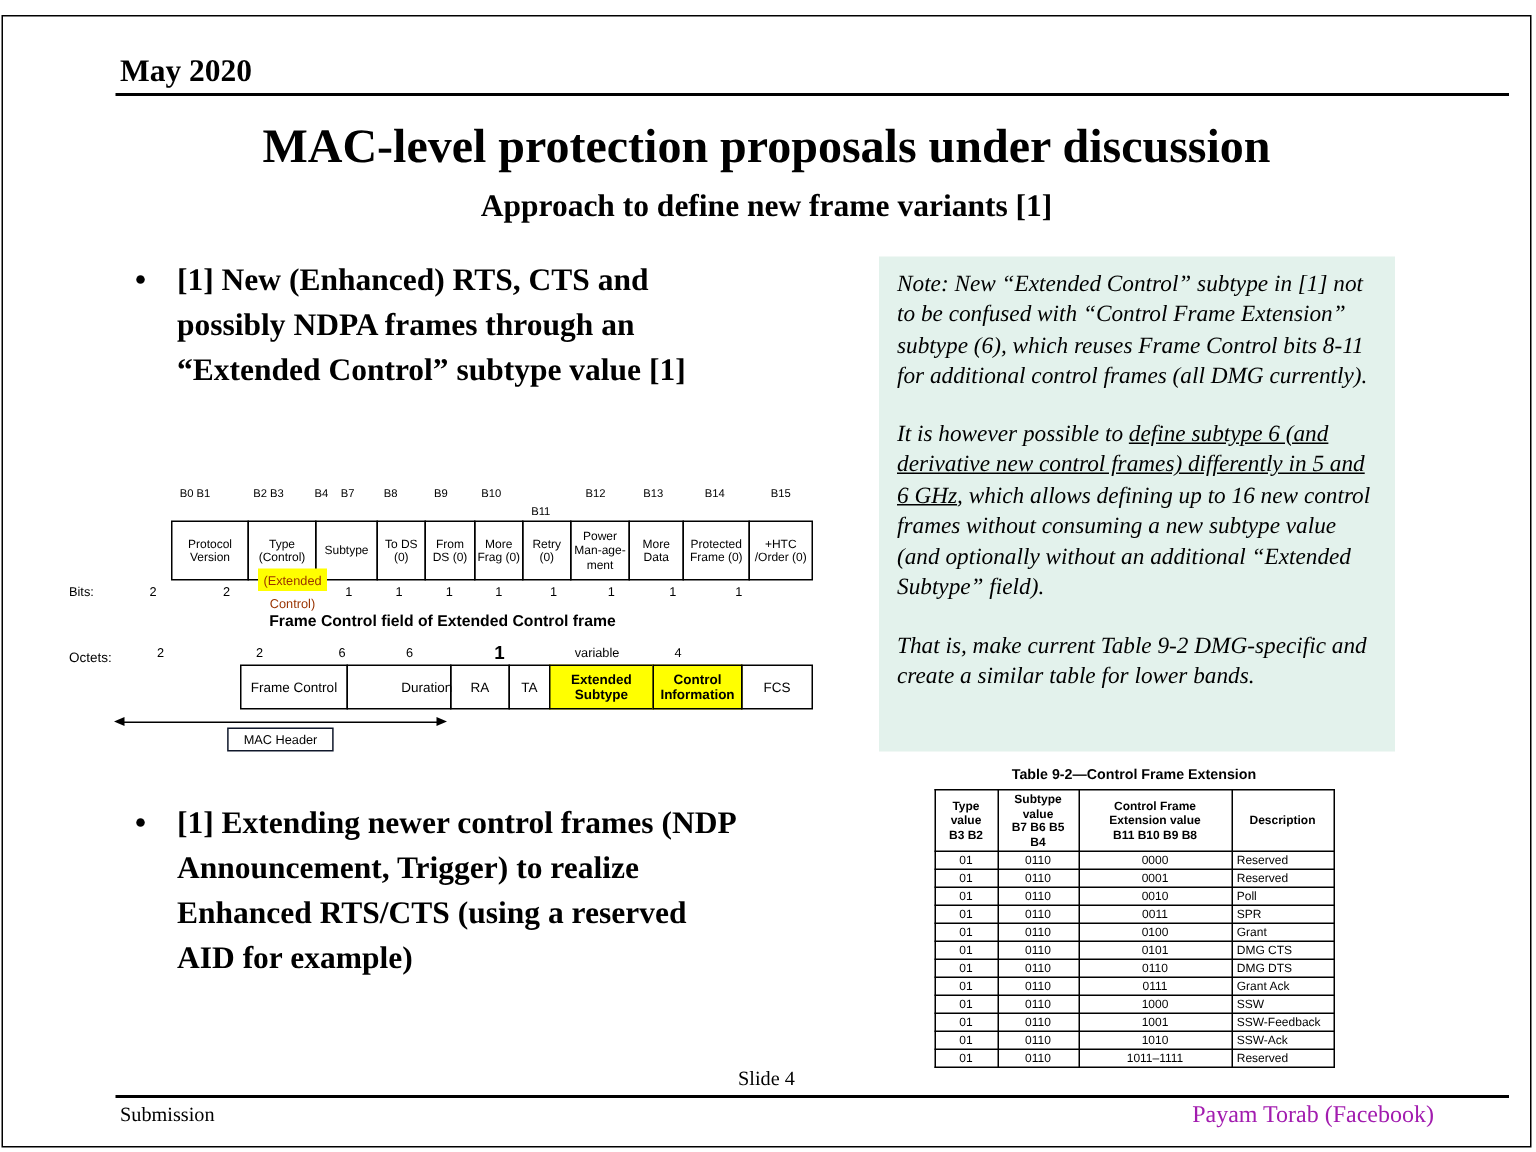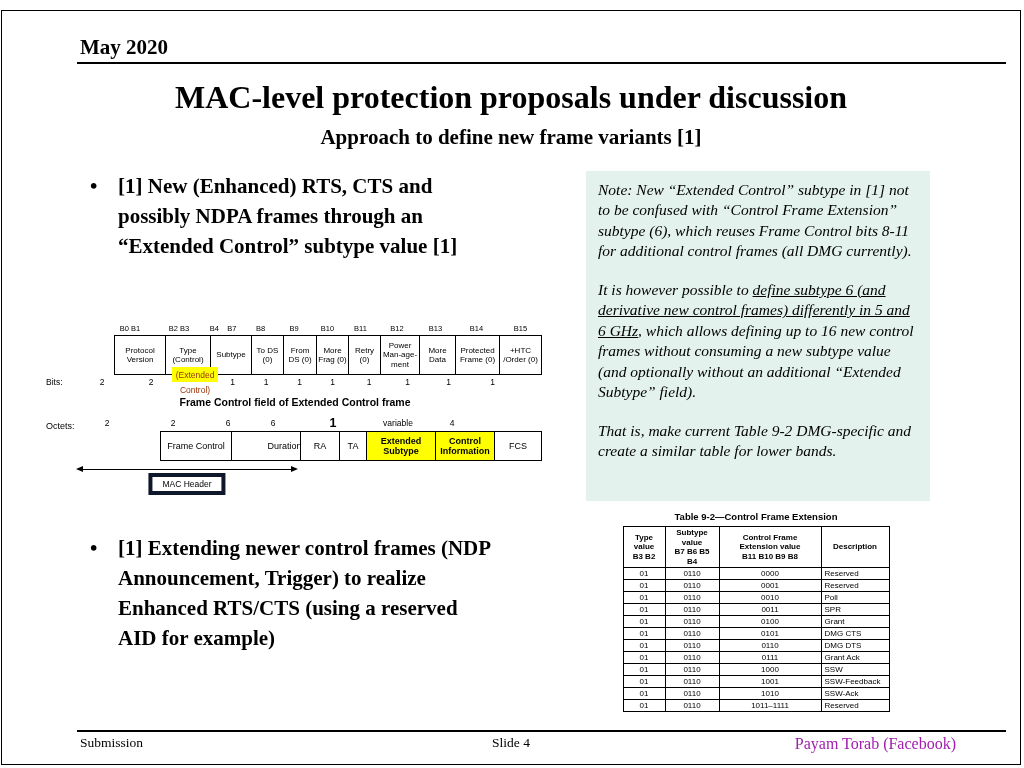--- a/index.html
+++ b/index.html
@@ -65,37 +65,37 @@
   .oct-host span:nth-child(5) { font-weight: bold; font-size: 12.5px; }
   .mpdu-box { height: 30px; font-size: 9px; }
   .mpdu-box.hl { background: #ffff00; font-weight: bold; }
   .arrow-zone { width: 222px; height: 32px; position: relative; }
   .arrow-line { position: absolute; top: 8px; left: 5px; right: 5px; height: 1px; background: #000; }
   .ah { position: absolute; top: 5px; width: 0; height: 0; border-top: 3.5px solid transparent; border-bottom: 3.5px solid transparent; }
   .ah-left { left: 0; border-right: 7px solid #000; }
   .ah-right { right: 0; border-left: 7px solid #000; }
   .mac-label {
     position: absolute; top: 12px; left: 50%; transform: translateX(-50%);
-    border: 4px solid #0f172a; background: #fff; font-size: 8.5px; padding: 2px 10px; white-space: pre;
+    border: 1px solid #0f172a; background: #fff; font-size: 8.5px; padding: 2px 10px; white-space: pre;
   }
 
   
   #table-section { position: absolute; left: 594px; top: 500px; width: 320px; font-family: "Liberation Sans", sans-serif; }
   .table-title { text-align: center; font-weight: bold; font-size: 9.5px; margin-bottom: 4px; }
   #table-section table { border-collapse: collapse; margin: 0 auto; }
   #table-section th, #table-section td { border: 1px solid #000; font-size: 8px; padding: 1px 3px; }
   #table-section th { white-space: pre-line; text-align: center; font-weight: bold; line-height: 1.2; }
   #table-section td { text-align: center; height: 12px; }
   #table-section td:last-child { text-align: left; }
   .col-type { width: 42px; } .col-sub { width: 54px; } .col-cfe { width: 102px; } .col-desc { width: 68px; }
 
   
   .footer-rule { position: absolute; left: 75px; right: 14px; top: 719px; height: 2px; background: #000; }
   .footer-left { position: absolute; left: 78px; top: 724px; font-size: 13.5px; }
-  .footer-center { position: absolute; left: 0; width: 100%; text-align: center; top: 724px; font-size: 13.5px; }
+  .footer-center { position: absolute; left: 0; width: 100%; text-align: center; top: 700px; font-size: 13.5px; }
   .footer-right { position: absolute; right: 64px; top: 724px; font-size: 16px; color: #a21caf; }
 </style>
 </head>
 <body>
 
 <div class="slide">
 
   <div class="header-date">May 2020</div>
   <div class="header-rule"></div>
 
@@ -120,21 +120,21 @@
   <span style="width: 46px;">B2 B3</span>
 
   <span style="width: 42px;">B4    B7</span>
 
   <span style="width: 33px;">B8</span>
 
   <span style="width: 34px;">B9</span>
 
   <span style="width: 33px;">B10</span>
 
-  <span style="width: 33px;">B11</span>
+  <span style="width: 33px; margin-top: 12px;">B11</span>
 
   <span style="width: 40px;">B12</span>
 
   <span style="width: 37px;">B13</span>
 
   <span style="width: 45px;">B14</span>
 
   <span style="width: 43px;">B15</span>
 </div>
 

